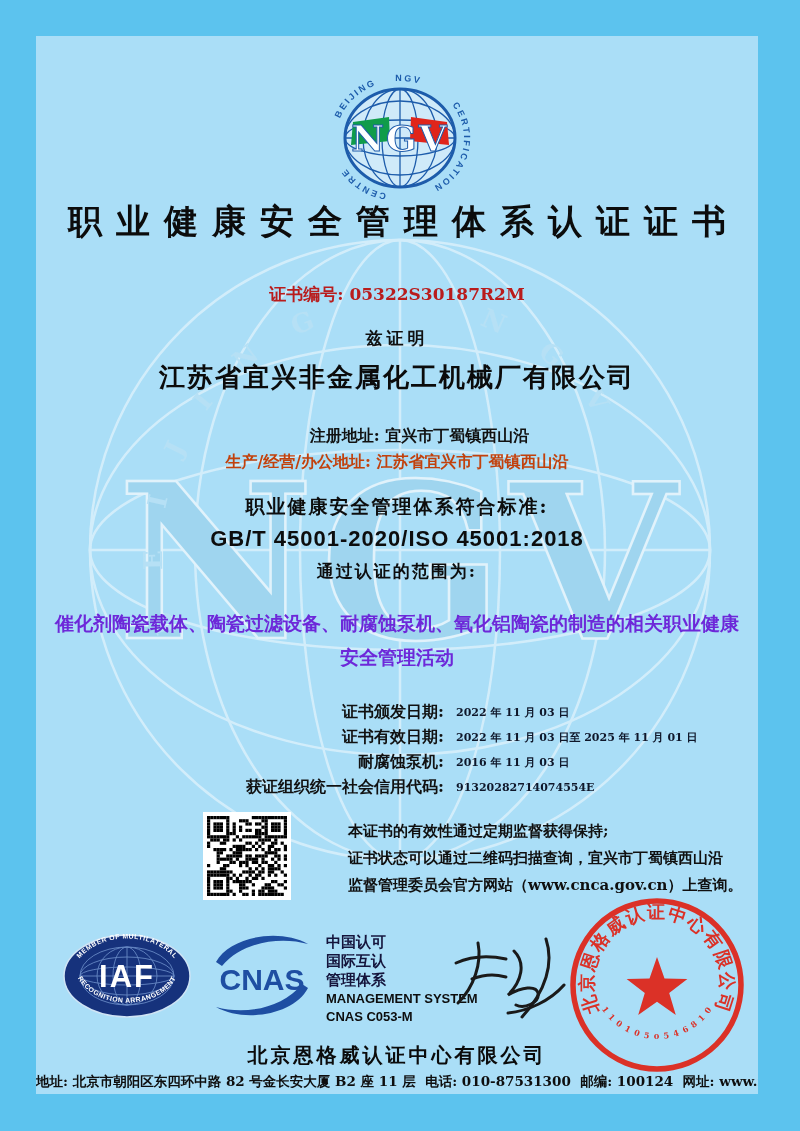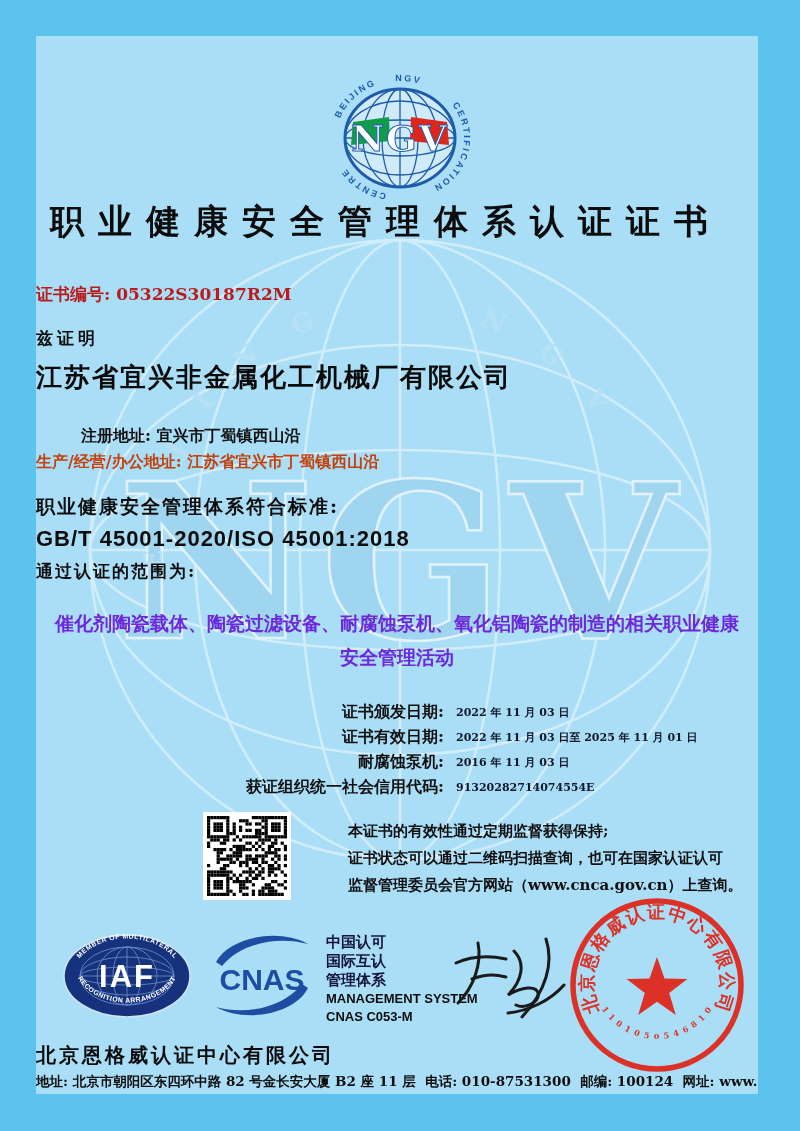--- a/index.html
+++ b/index.html
@@ -1,20 +1,20 @@
 <!DOCTYPE html>
 <html><head>
 <meta charset="utf-8">
 <style>
   * { margin:0; padding:0; box-sizing:border-box; }
   body { background:#777; font-family:"DejaVu Serif","Liberation Serif",serif; }
   .cert { position:relative; width:800px; height:1131px; background:#5cc3ee; margin:0 auto; overflow:hidden; }
   .panel { position:absolute; left:36px; top:36px; width:722px; height:1058px; background:#aadef7; overflow:hidden; }
   .abs { position:absolute; }
-  .centered { left:0; width:100%; }
+  .centered { left:0; width:100%; text-align:center; }
   svg text { white-space:pre; }
 
   .watermark { left:-16px; top:134px; opacity:.95; pointer-events:none; }
 
   .logo-box { left:289px; top:36px; }
   .title { top:163px; font-size:34px; font-weight:bold; color:#0c0c0c; letter-spacing:14px; padding-left:14px; }
   .cert-no { top:247px; font-size:17px; font-weight:600; color:#b91c1c; }
   .declare { top:291px; font-size:17px; font-weight:bold; letter-spacing:4px; color:#111; }
   .company { top:324px; font-size:26px; font-weight:bold; letter-spacing:2px; color:#0b0b0b; }
   .addr1 { top:390px; font-size:16px; font-weight:600; color:#111;padding-left:45px; }
@@ -457,21 +457,21 @@
         <rect x="58.4" y="80.8" width="3.2" height="3.2" fill="#000"></rect>
         <rect x="61.6" y="80.8" width="3.2" height="3.2" fill="#000"></rect>
         <rect x="64.8" y="80.8" width="3.2" height="3.2" fill="#000"></rect>
         <rect x="68.0" y="80.8" width="3.2" height="3.2" fill="#000"></rect>
         <rect x="71.2" y="80.8" width="3.2" height="3.2" fill="#000"></rect>
         <rect x="74.4" y="80.8" width="3.2" height="3.2" fill="#000"></rect>
         <rect x="77.6" y="80.8" width="3.2" height="3.2" fill="#000"></rect>
       </svg>
     <div class="abs notice">
       <div>本证书的有效性通过定期监督获得保持;</div>
-      <div>证书状态可以通过二维码扫描查询，也可在国家认证认可</div>
+      <div>证书状态可以通过二维码扫描查询，宜兴市丁蜀镇西山沿</div>
       <div>监督管理委员会官方网站（www.cnca.gov.cn）上查询。</div>
     </div>
 
     <svg class="abs iaf-box" width="130" height="84" viewBox="0 0 130 84">
       <defs>
         <path id="iaf-top" d="M13,54 A54,39 0 1 1 117,54"></path>
         <path id="iaf-bottom" d="M16,44 A52,37 0 0 0 114,44"></path>
       </defs>
       <ellipse cx="65" cy="42" rx="63" ry="41" fill="#16327c" stroke="#cfe4f5" stroke-width="1.5"></ellipse>
       <g stroke="#6f92cc" stroke-width="0.9" fill="none" opacity="0.9">

